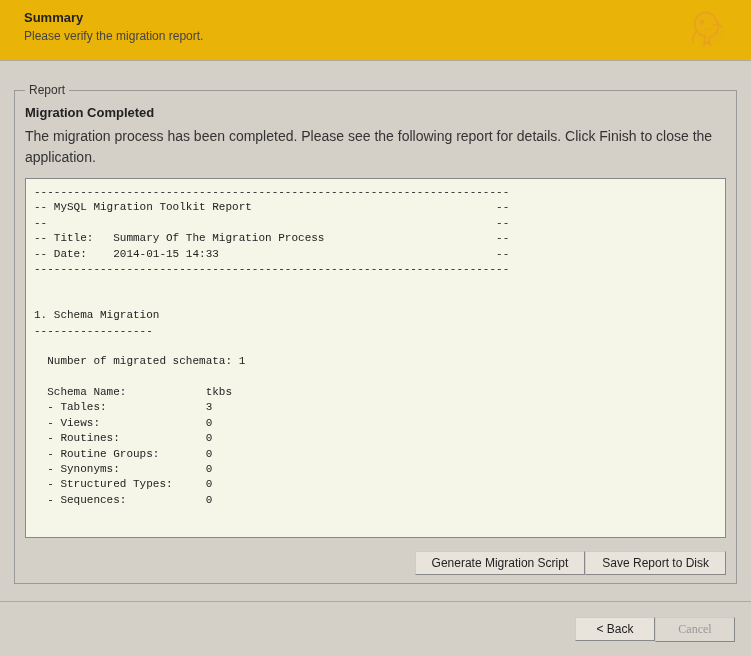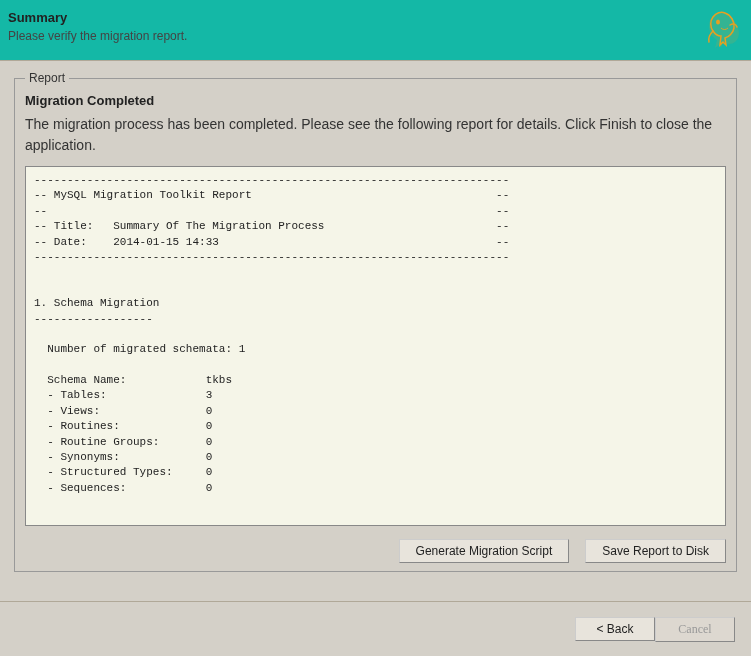--- a/index.html
+++ b/index.html
@@ -7,23 +7,23 @@
       width: 751px;
       height: 656px;
       background: #d4d0c8;
       font-family: Tahoma, Arial, sans-serif;
       font-size: 12px;
       overflow: hidden;
     }
 
     
     .header {
-      background: #14b8a6;
+      background: #eab308;
       border-bottom: 1px solid #b0a898;
-      padding: 10px 8px;
+      padding: 10px 24px;
       display: flex;
       align-items: flex-start;
       justify-content: space-between;
       min-height: 55px;
     }
     .header-text {}
     .header-title {
       font-weight: bold;
       font-size: 13px;
       color: #222;
@@ -80,21 +80,21 @@
       resize: none;
       overflow-y: scroll;
       line-height: 1.4;
       outline: none;
     }
 
     
     .report-buttons {
       display: flex;
       justify-content: flex-end;
-      gap: 16px;
+      gap: 0;
       margin-top: 10px;
     }
 
     
     .bottom-nav {
       position: absolute;
       bottom: 0;
       left: 0;
       width: 751px;
       height: 55px;
@@ -143,21 +143,21 @@
     }
 
     .page-wrapper {
       position: relative;
       width: 751px;
       height: 656px;
       overflow: hidden;
     }
 
     .content-area {
-      padding: 10px 14px;
+      padding: 22px 14px;
       height: calc(656px - 55px - 55px);
       overflow: hidden;
     }
   </style>
 </head>
 <body>
 
 <div class="page-wrapper">
 
   <div class="header">

